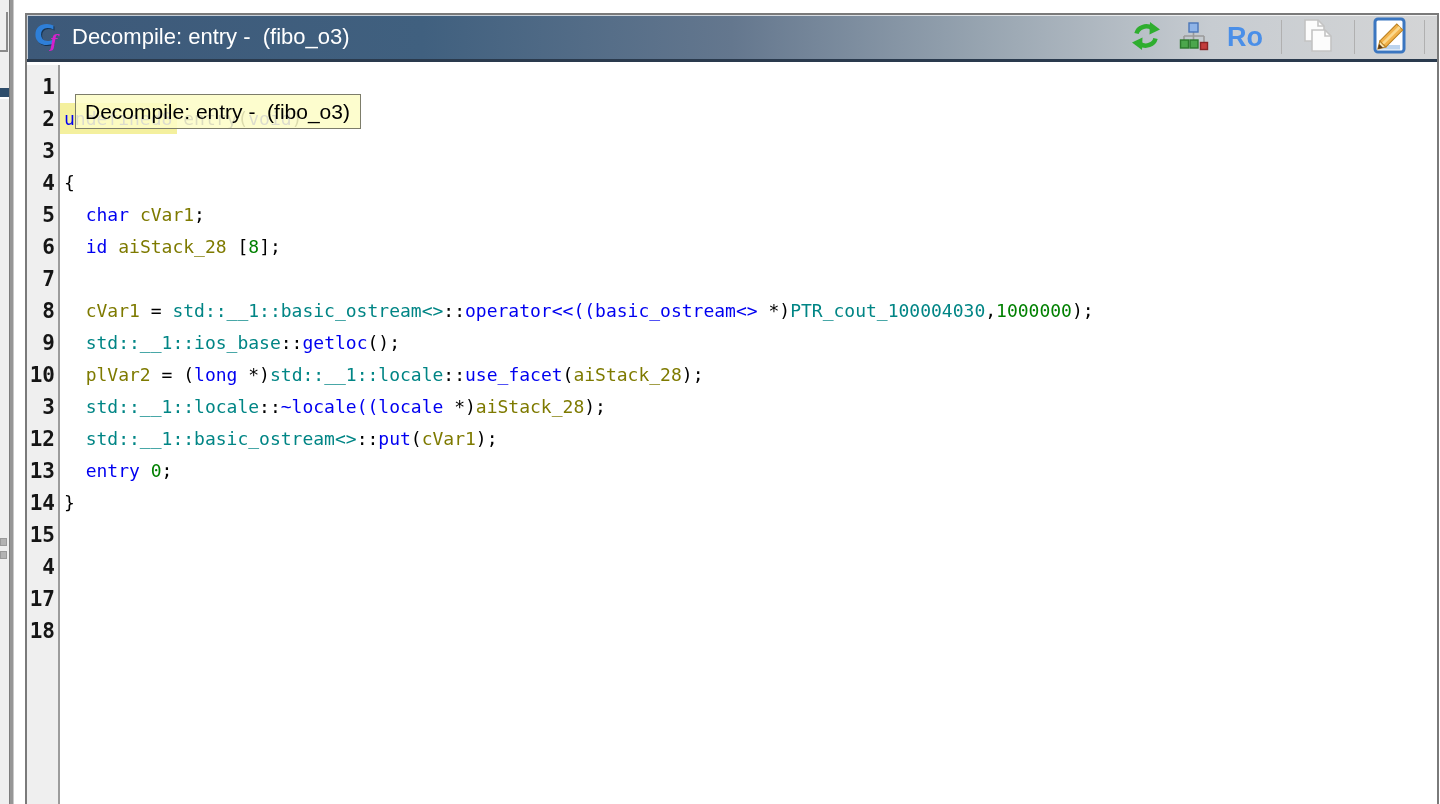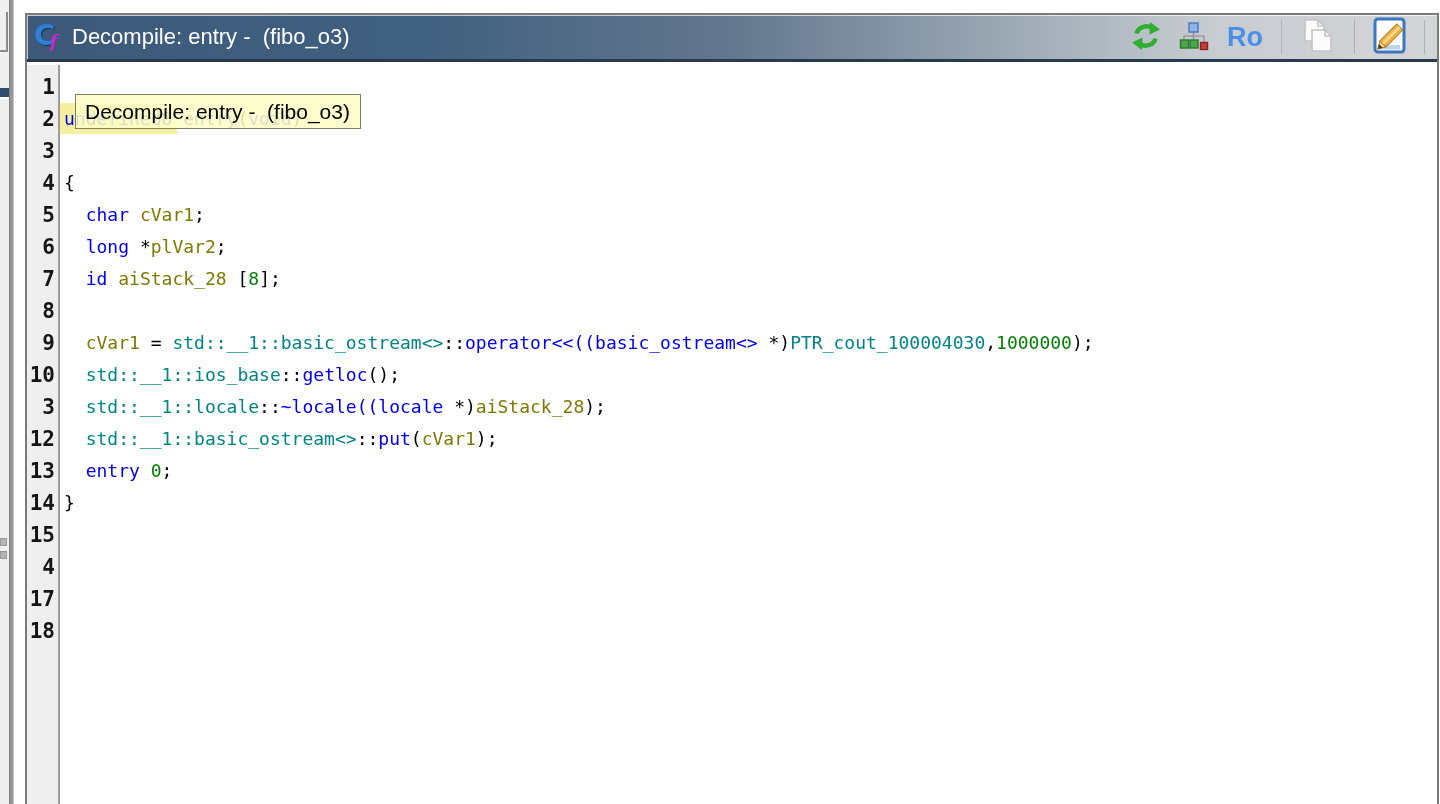--- a/index.html
+++ b/index.html
@@ -151,25 +151,25 @@
         <div class="ln">18</div>
       </div>
     <div class="code-area">
       <div class="hl"></div>
       <div class="code-lines">
           <div class="code-line"></div>
           <div class="code-line"><span class="tk-k">undefined8</span><span class="tk-p"> </span><span class="tk-g">entry</span><span class="tk-p">(</span><span class="tk-k">void</span><span class="tk-p">)</span></div>
           <div class="code-line"></div>
           <div class="code-line"><span class="tk-p">{</span></div>
           <div class="code-line"><span class="tk-p">  </span><span class="tk-k">char</span><span class="tk-p"> </span><span class="tk-v">cVar1</span><span class="tk-p">;</span></div>
-          <div class="code-line"><span class="tk-p">  </span><span class="tk-k">long</span><span class="tk-p"> *</span><span class="tk-v">plVar2</span><span class="tk-p">;</span></div>
           <div class="code-line"><span class="tk-p">  </span><span class="tk-k">id</span><span class="tk-p"> </span><span class="tk-v">aiStack_28</span><span class="tk-p"> [</span><span class="tk-n">8</span><span class="tk-p">];</span></div>
           <div class="code-line"></div>
           <div class="code-line"><span class="tk-p">  </span><span class="tk-v">cVar1</span><span class="tk-p"> = </span><span class="tk-t">std::__1::basic_ostream&lt;&gt;</span><span class="tk-p">::</span><span class="tk-k">operator&lt;&lt;</span><span class="tk-k">((</span><span class="tk-k">basic_ostream&lt;&gt;</span><span class="tk-p"> *)</span><span class="tk-t">PTR_cout_100004030</span><span class="tk-p">,</span><span class="tk-n">1000000</span><span class="tk-p">);</span></div>
           <div class="code-line"><span class="tk-p">  </span><span class="tk-t">std::__1::ios_base</span><span class="tk-p">::</span><span class="tk-k">getloc</span><span class="tk-p">();</span></div>
+          <div class="code-line"><span class="tk-p">  </span><span class="tk-v">plVar2</span><span class="tk-p"> = (</span><span class="tk-k">long</span><span class="tk-p"> *)</span><span class="tk-t">std::__1::locale</span><span class="tk-p">::</span><span class="tk-k">use_facet</span><span class="tk-p">(</span><span class="tk-v">aiStack_28</span><span class="tk-p">);</span></div>
           <div class="code-line"><span class="tk-p">  </span><span class="tk-t">std::__1::locale</span><span class="tk-p">::</span><span class="tk-k">~locale</span><span class="tk-k">((locale</span><span class="tk-p"> *)</span><span class="tk-v">aiStack_28</span><span class="tk-p">);</span></div>
           <div class="code-line"><span class="tk-p">  </span><span class="tk-t">std::__1::basic_ostream&lt;&gt;</span><span class="tk-p">::</span><span class="tk-k">put</span><span class="tk-p">(</span><span class="tk-v">cVar1</span><span class="tk-p">);</span></div>
           <div class="code-line"><span class="tk-p">  </span><span class="tk-k">entry</span><span class="tk-p"> </span><span class="tk-n">0</span><span class="tk-p">;</span></div>
           <div class="code-line"><span class="tk-p">}</span></div>
           <div class="code-line"></div>
         </div>
     </div>
   </div>
 </div>
 

